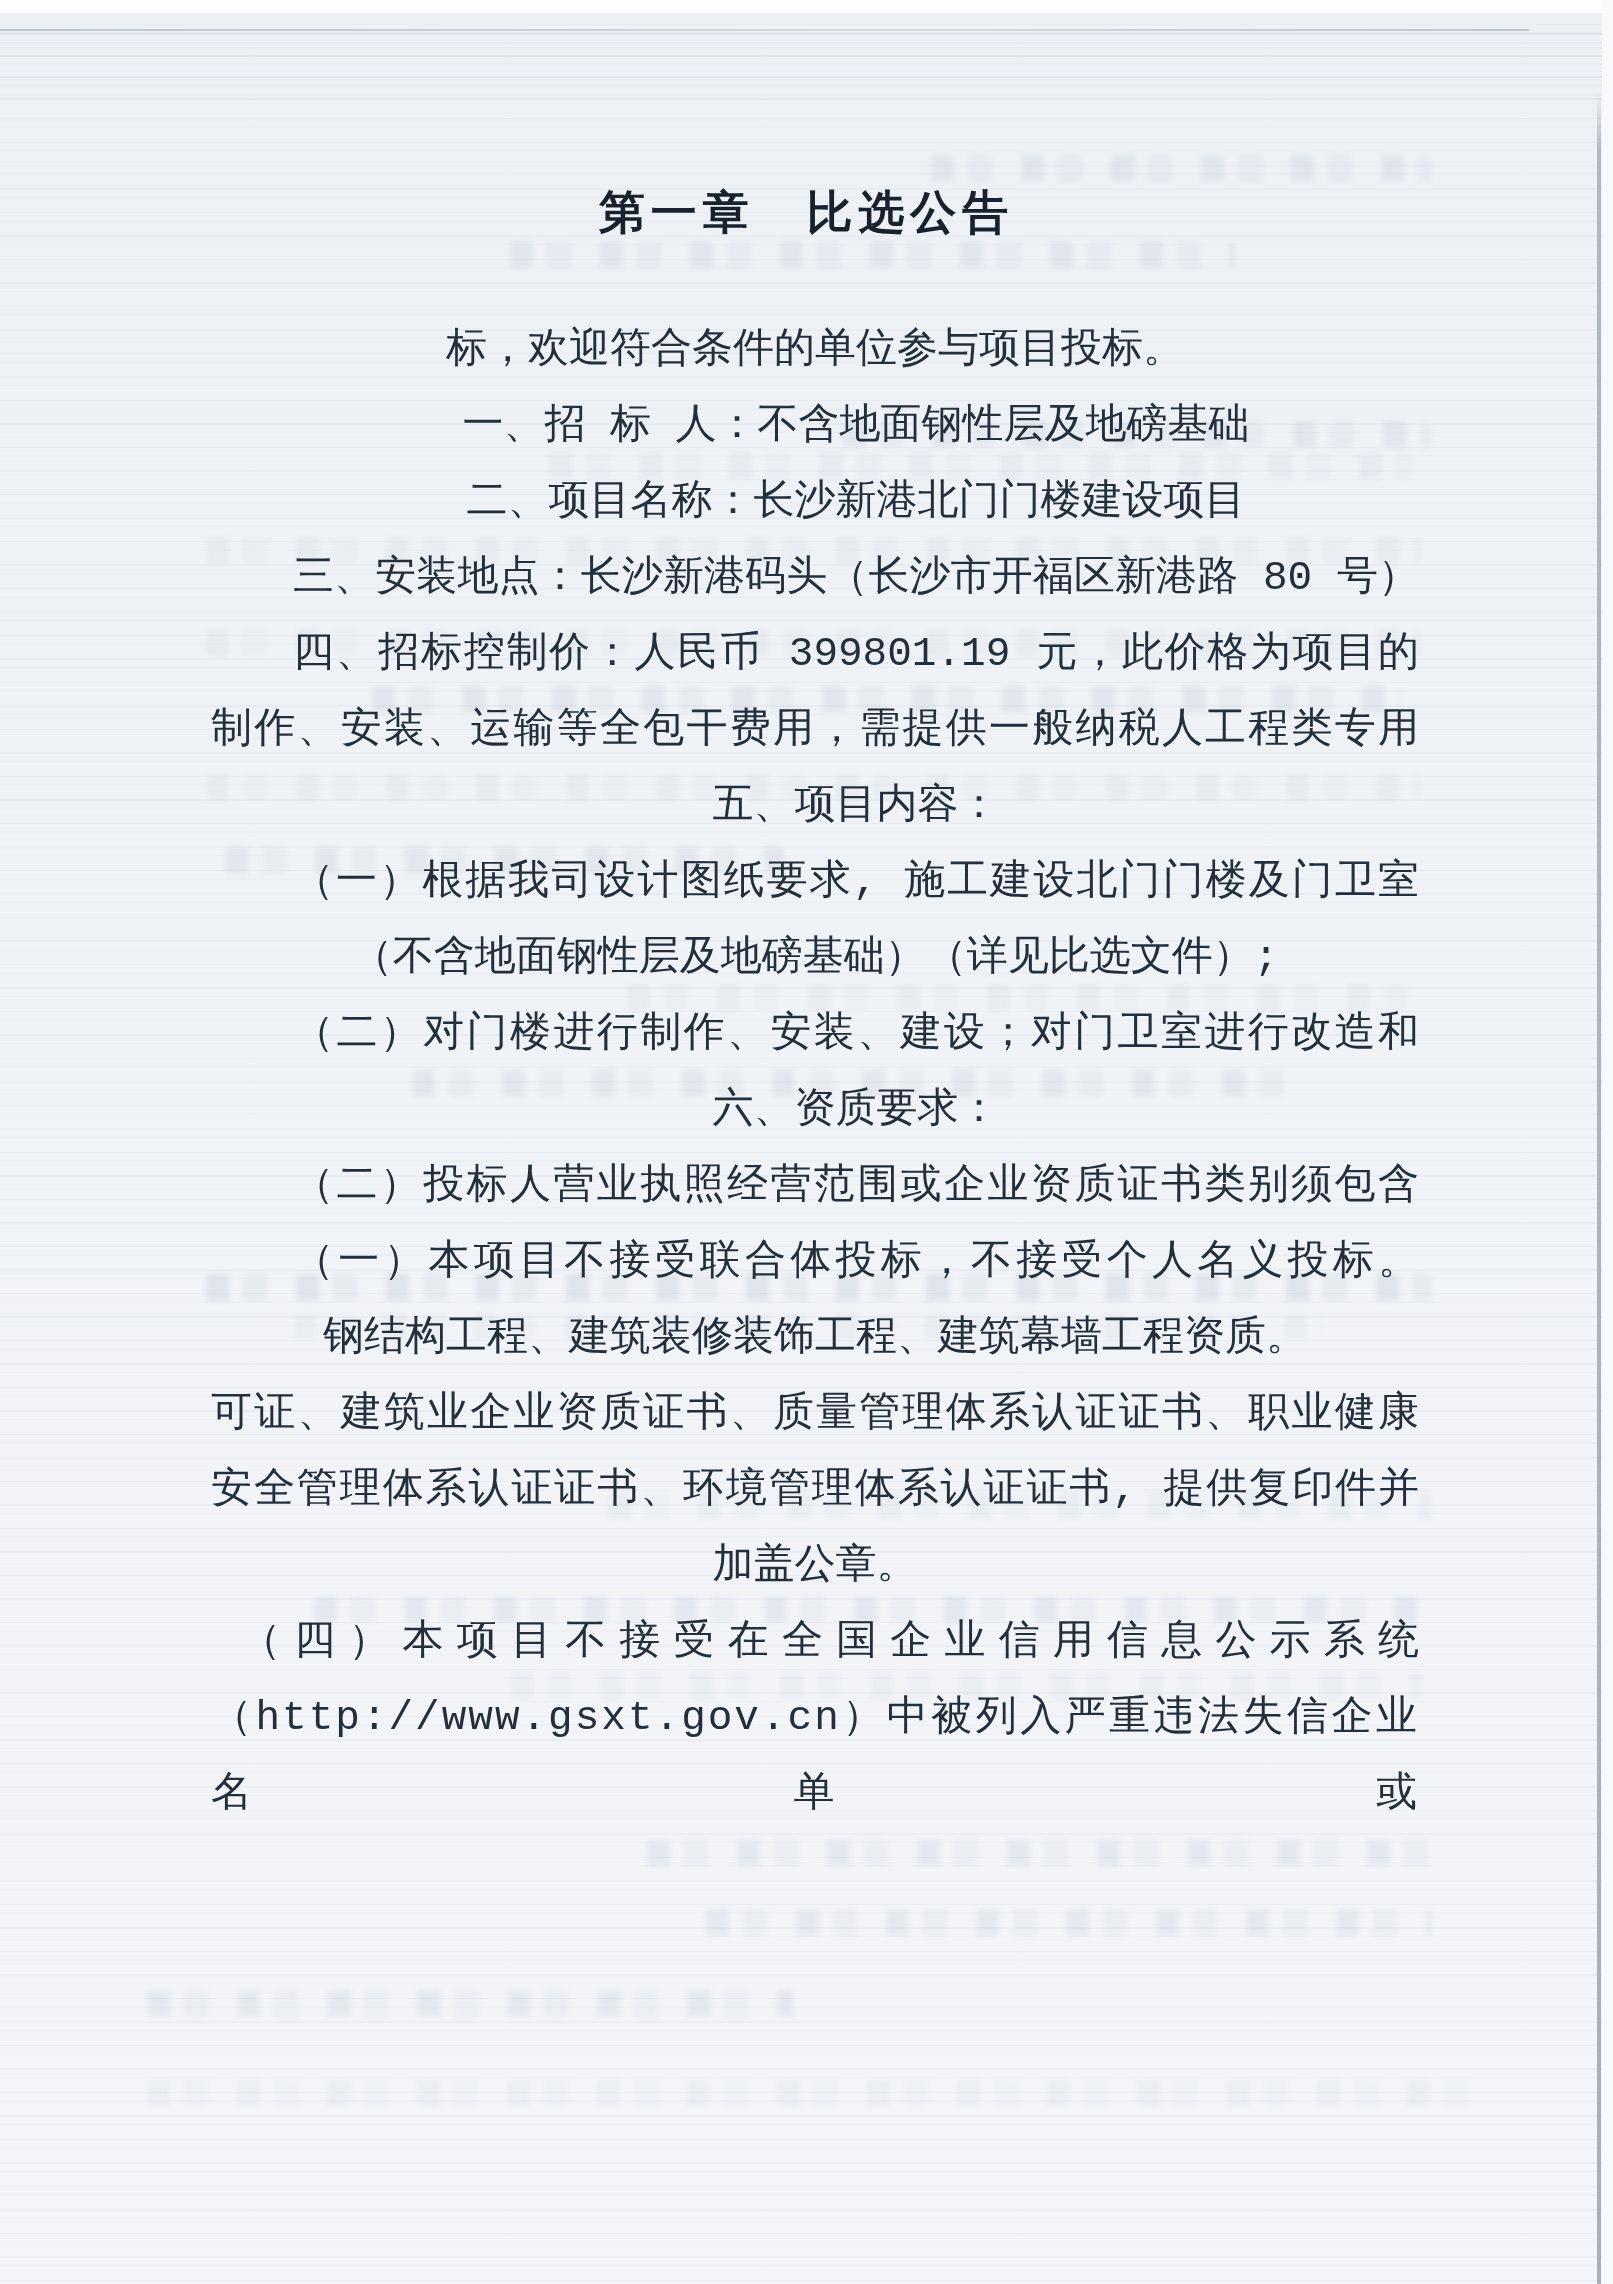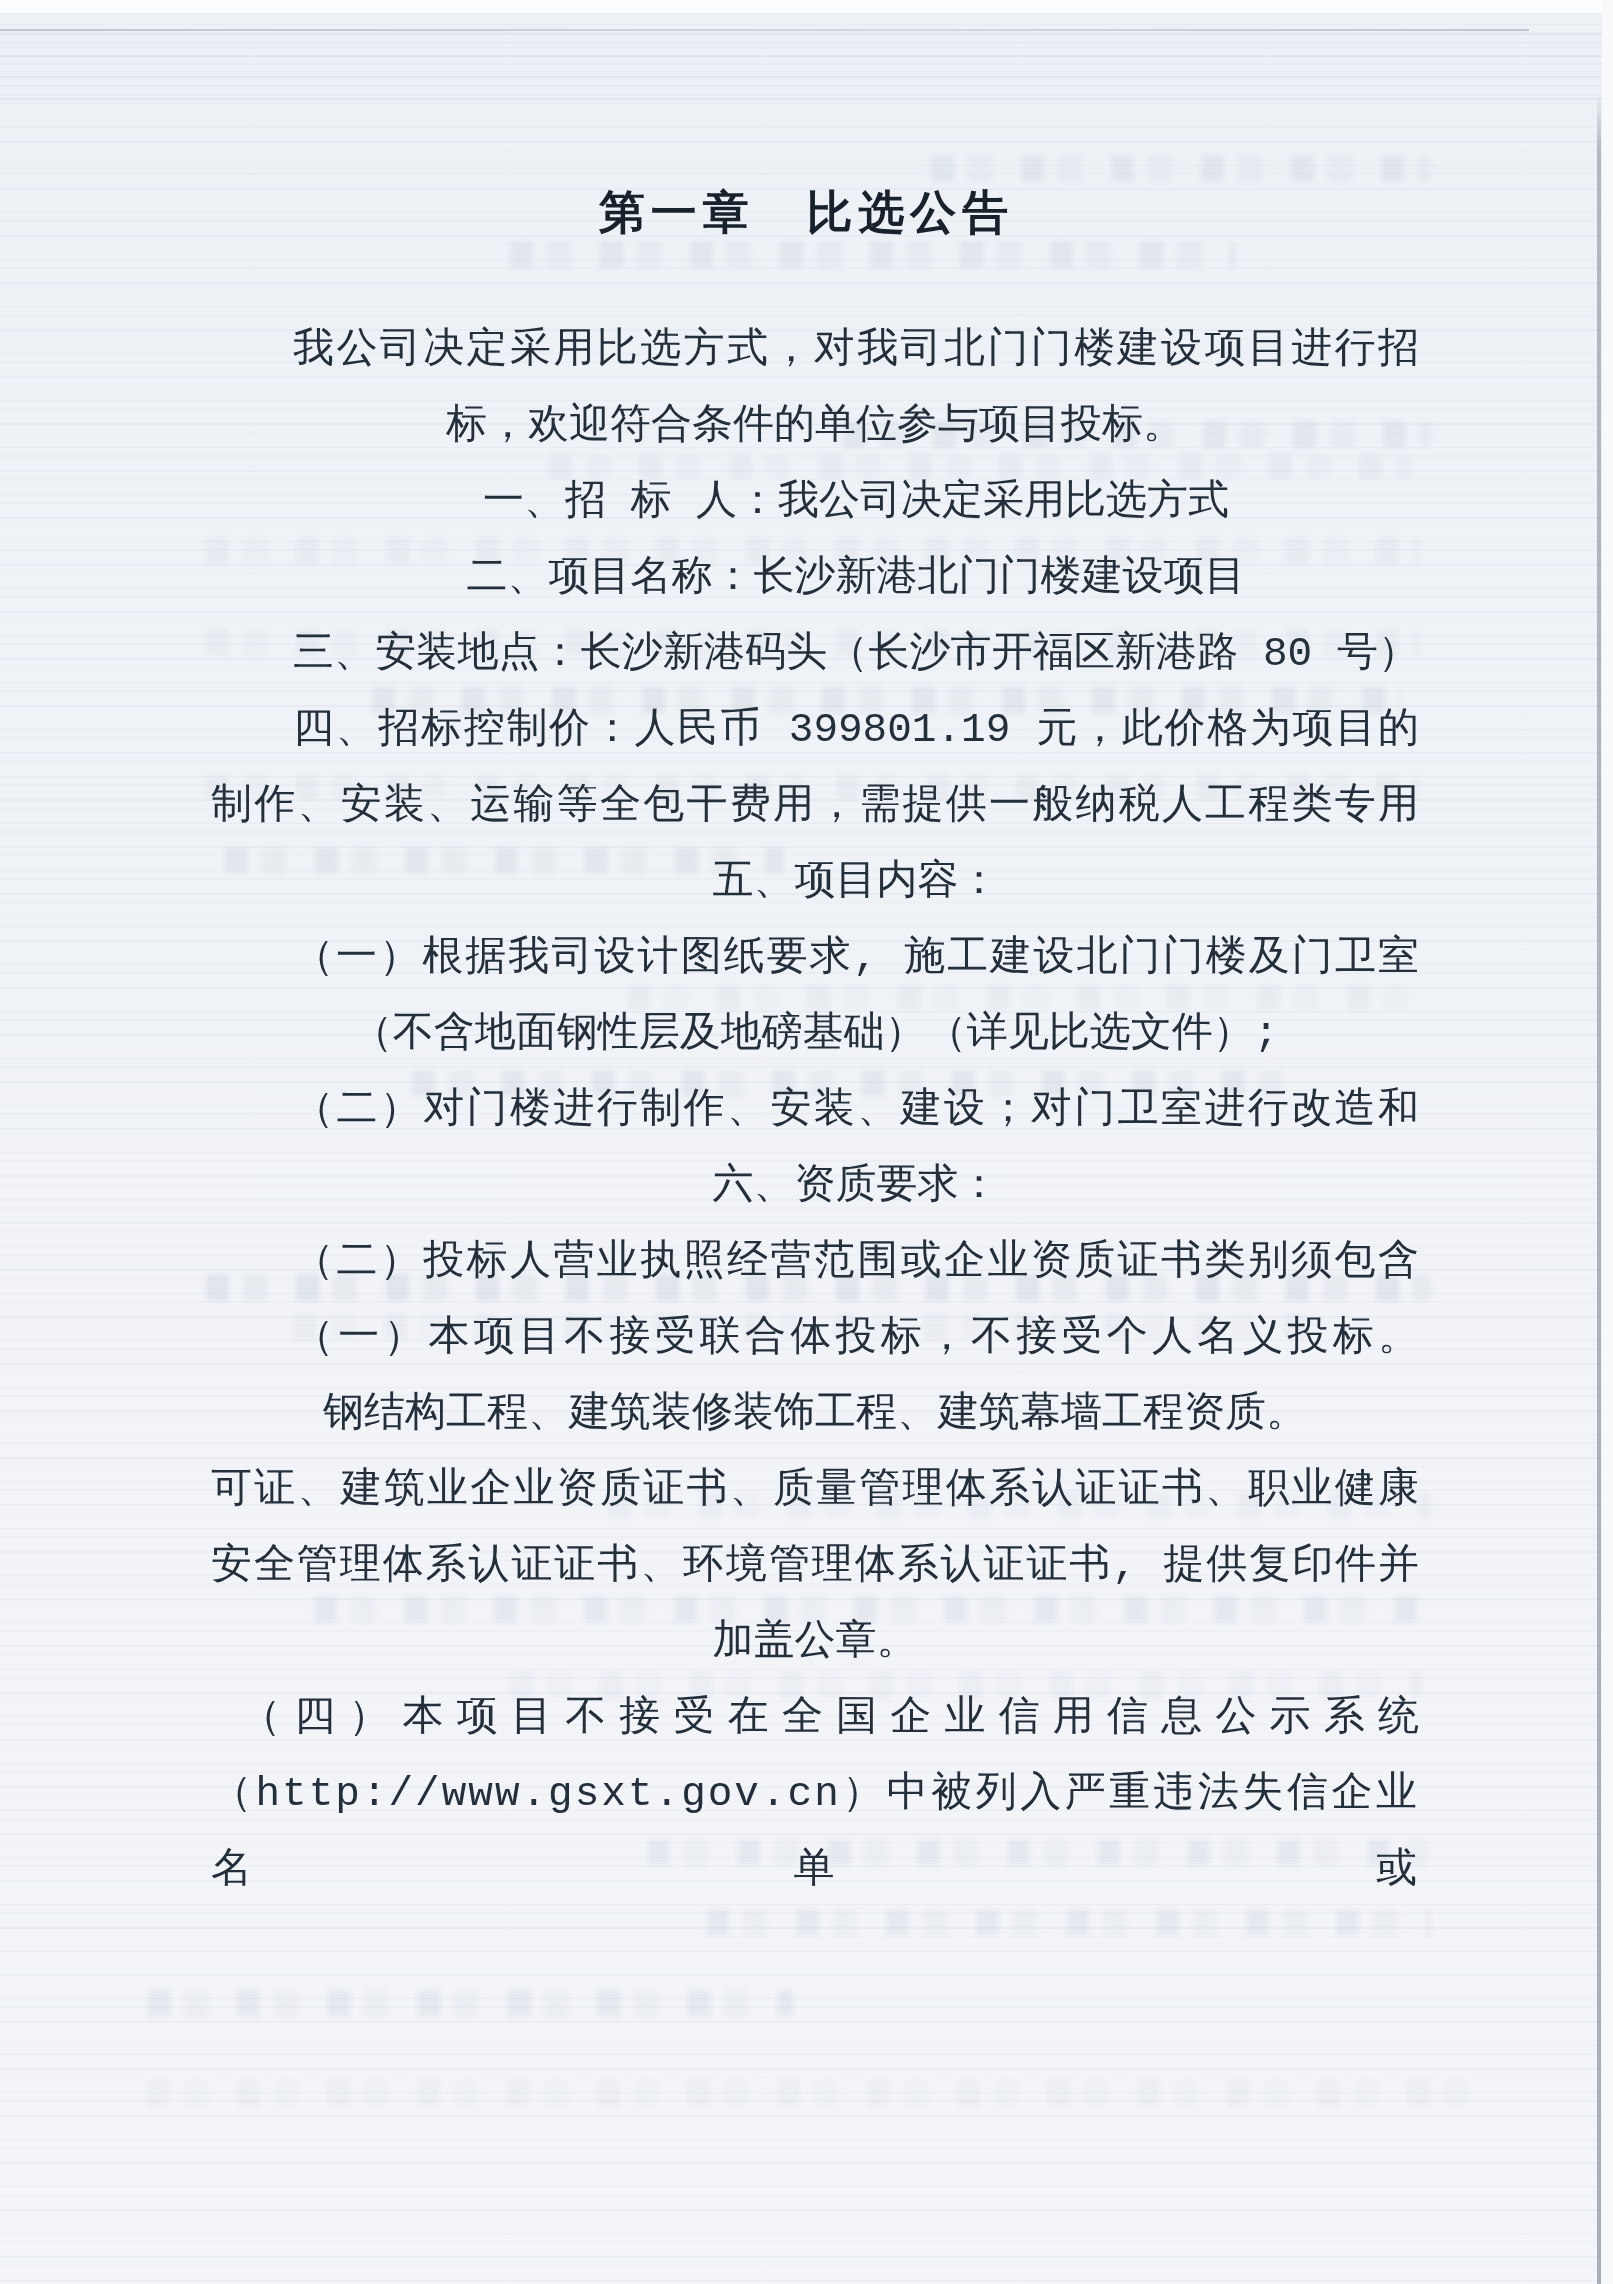--- a/index.html
+++ b/index.html
@@ -106,23 +106,22 @@
   <div class="ghost g15 o5"></div>
   <div class="ghost g16 o3"></div>
   <div class="ghost g17 o5"></div>
   <div class="ghost g18 o5"></div>
   <div class="ghost g19 o5"></div>
   <div class="ghost g20 o3"></div>
 
   <div class="title">第一章　比选公告</div>
 
   <div class="body">
-    <div class="line in f">我公司决定采用比选方式，对我司北门门楼建设项目进行招</div>
     <div class="line">标，欢迎符合条件的单位参与项目投标。</div>
-    <div class="line in">一、招 标 人：我公司决定采用比选方式</div>
+    <div class="line in">一、招 标 人：不含地面钢性层及地磅基础</div>
     <div class="line in">二、项目名称：长沙新港北门门楼建设项目</div>
     <div class="line in f">三、安装地点：长沙新港码头（长沙市开福区新港路 80 号）</div>
     <div class="line in f">四、招标控制价：人民币 399801.19 元，此价格为项目的</div>
     <div class="line f">制作、安装、运输等全包干费用，需提供一般纳税人工程类专用</div>
     <div class="line in">五、项目内容：</div>
     <div class="line in f">（一）根据我司设计图纸要求, 施工建设北门门楼及门卫室</div>
     <div class="line">（不含地面钢性层及地磅基础）（详见比选文件）;</div>
     <div class="line in f">（二）对门楼进行制作、安装、建设；对门卫室进行改造和</div>
     <div class="line in">六、资质要求：</div>
     <div class="line in f">（二）投标人营业执照经营范围或企业资质证书类别须包含</div>

